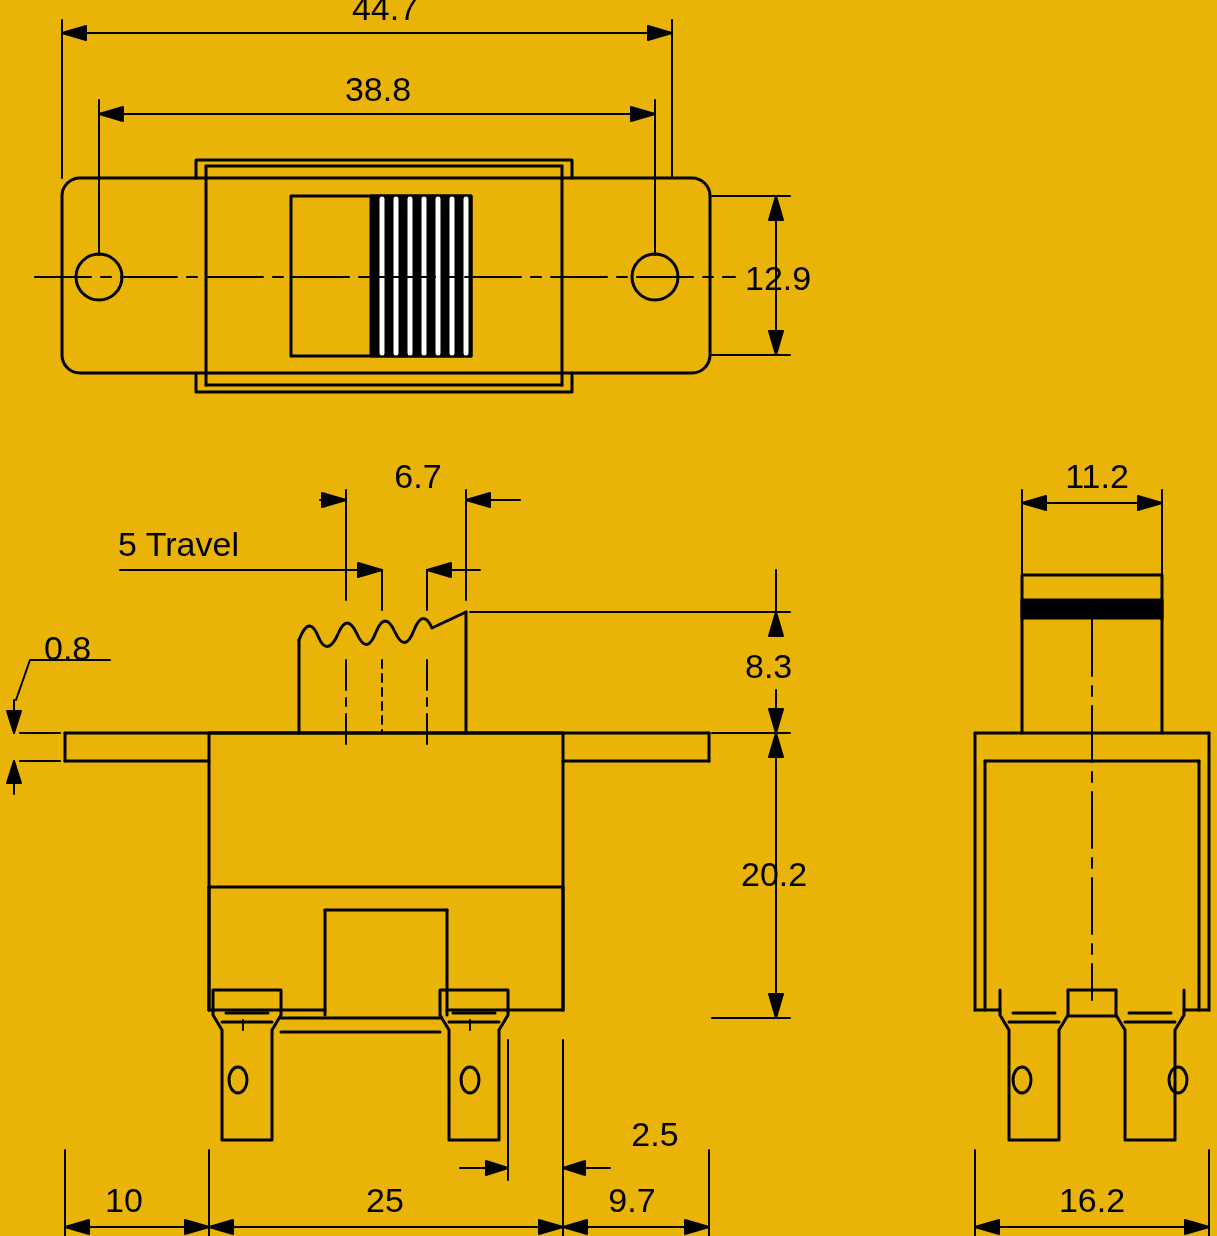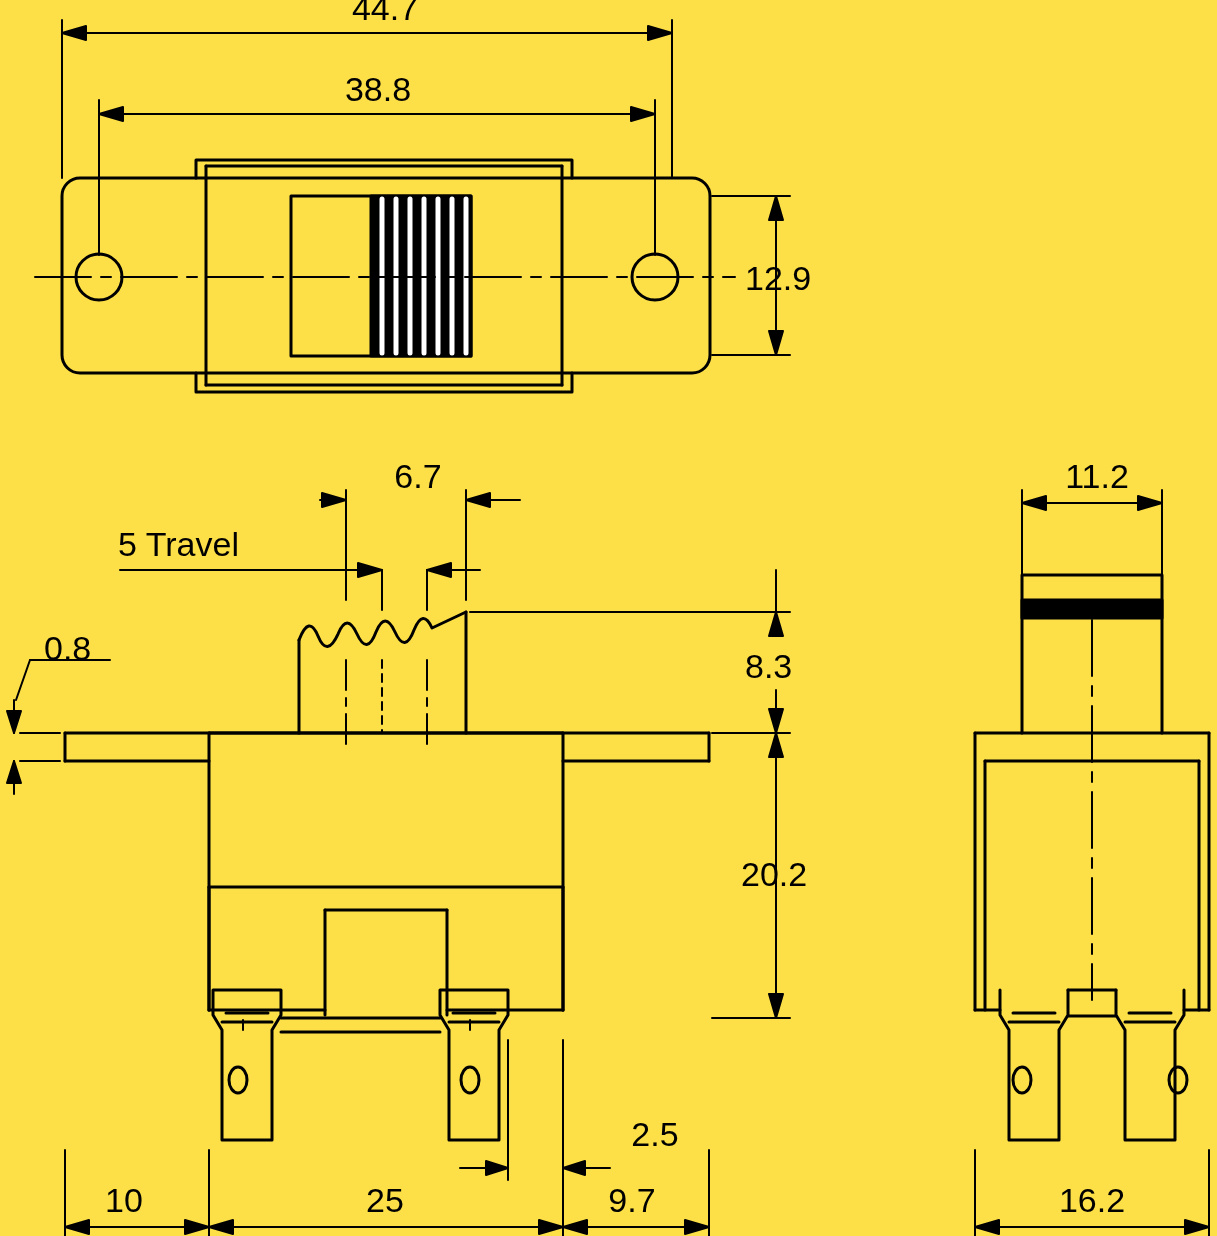--- a/index.html
+++ b/index.html
@@ -7,21 +7,21 @@
     padding: 0;
     background: #ffffff;
   }
   body {
     font-family: "Liberation Sans", sans-serif;
   }
   #sheet {
     position: relative;
     width: 1217px;
     height: 1236px;
-    background: #fde047;
+    background: #eab308;
     overflow: hidden;
   }
   #sheet svg {
     position: absolute;
     left: 0;
     top: 0;
   }
   .dimtext {
     font-family: "Liberation Sans", sans-serif;
     font-size: 34px;

